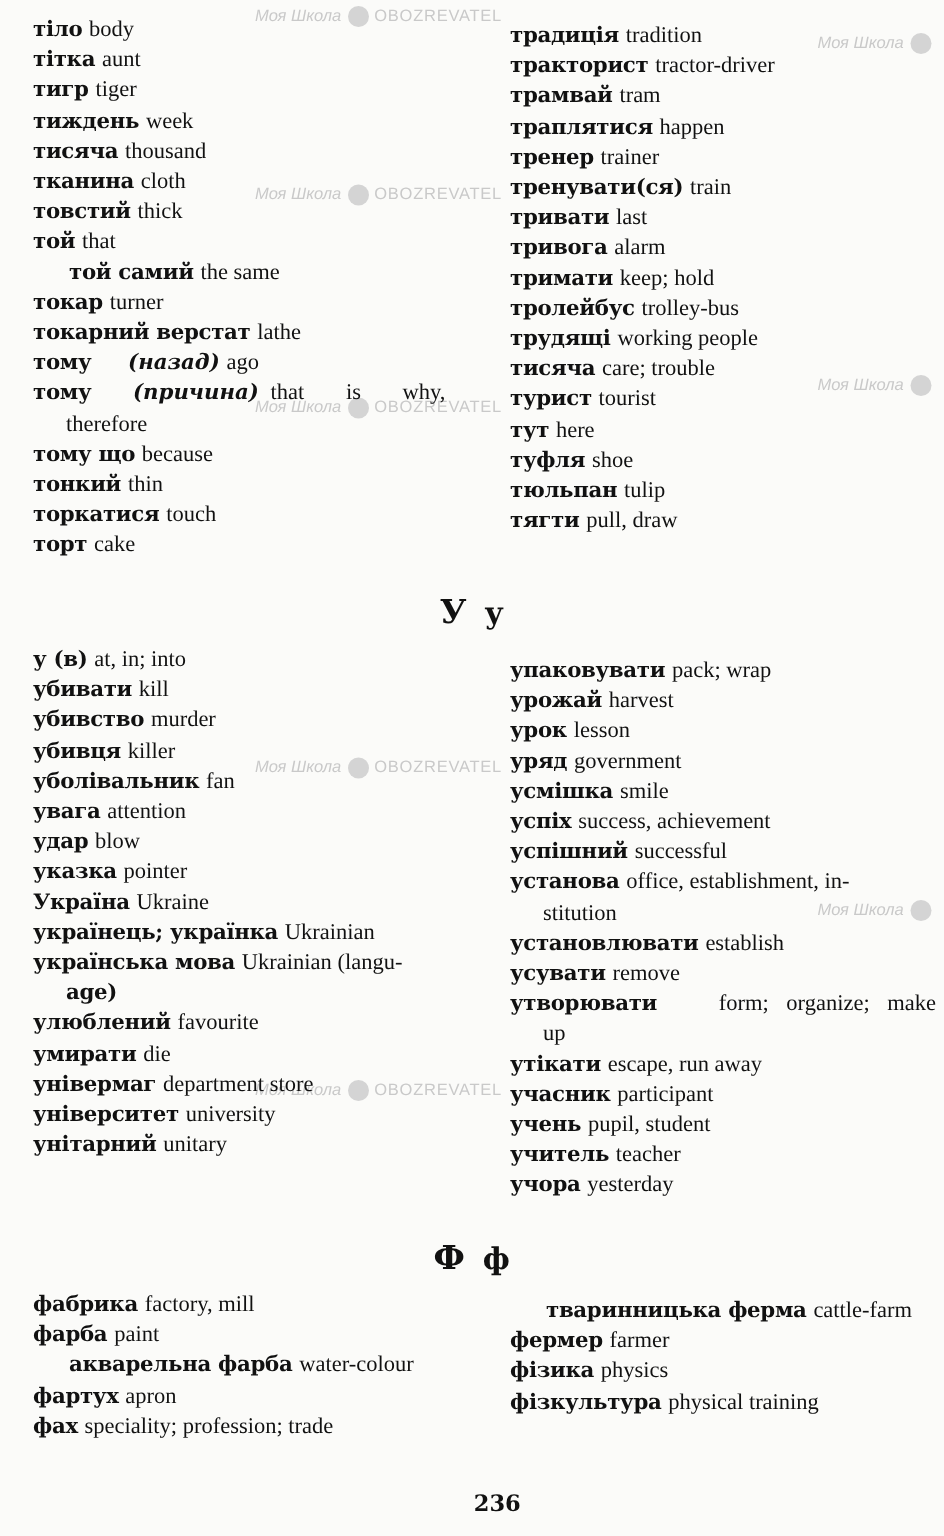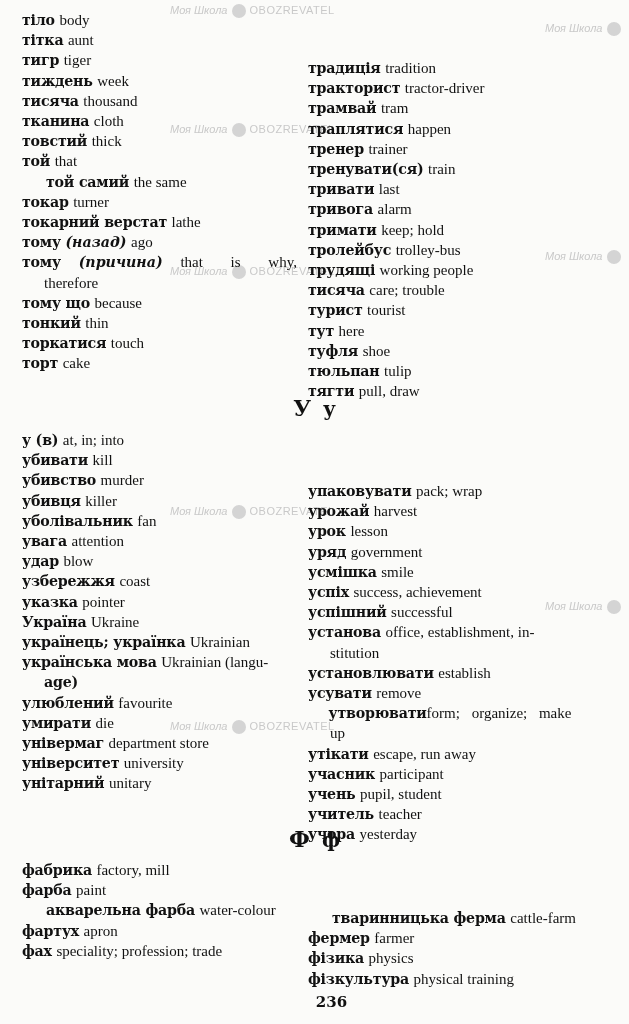--- a/index.html
+++ b/index.html
@@ -4,26 +4,26 @@
 <style>
   html, body { margin: 0; padding: 0; }
   body {
     width: 629px; height: 1024px; background: #fbfbf9; color: #111;
     font-family: "DejaVu Serif", "Liberation Serif", serif;
     position: relative; overflow: hidden;
   }
   .page { position: absolute; left: 0; top: 0; width: 629px; height: 760px; }
   .col { position: absolute; font-size: 14.2px; line-height: 20.2px; }
   .col.left { left: 22px; width: 275px; }
-  .col.right { left: 308px; width: 284px; margin-top: 44px; }
+  .col.right { left: 340px; width: 284px; }
   .entry { white-space: nowrap; }
   .entry.sub { padding-left: 24px; }
   .entry.cont { padding-left: 22px; }
   .hw { font-weight: bold; letter-spacing: -0.2px; }
-  .it { font-style: italic; font-weight: bold; }
+  .it { font-style: italic; font-weight: bold; margin-left: 20px; }
   .tr { font-family: "Liberation Serif", serif; font-size: 15px; }
   .letter-head {
     position: absolute; left: 0; width: 629px; text-align: center;
     font-weight: bold; font-size: 20px; font-family: "DejaVu Serif", serif;
   }
   .letter-head span { display: inline-block; margin: 0 6px; }
   .pagenum {
     position: absolute; left: 17px; width: 629px; top: 993px; text-align: center;
     font-weight: bold; font-size: 15px;
   }
@@ -97,21 +97,20 @@
   </div>
 
   <div class="col left" style="top:430px">
     <div class="entry"><span class="hw">у (в)</span> <span class="tr">at, in; into</span></div>
     <div class="entry"><span class="hw">убивати</span> <span class="tr">kill</span></div>
     <div class="entry"><span class="hw">убивство</span> <span class="tr">murder</span></div>
     <div class="entry"><span class="hw">убивця</span> <span class="tr">killer</span></div>
     <div class="entry"><span class="hw">уболівальник</span> <span class="tr">fan</span></div>
     <div class="entry"><span class="hw">увага</span> <span class="tr">attention</span></div>
     <div class="entry"><span class="hw">удар</span> <span class="tr">blow</span></div>
-    <div class="entry"><span class="hw">узбережжя</span> <span class="tr">coast</span></div>
     <div class="entry"><span class="hw">указка</span> <span class="tr">pointer</span></div>
     <div class="entry"><span class="hw">Україна</span> <span class="tr">Ukraine</span></div>
     <div class="entry"><span class="hw">українець; українка</span> <span class="tr">Ukrainian</span></div>
     <div class="entry"><span class="hw">українська мова</span> <span class="tr">Ukrainian (langu-</span></div>
     <div class="entry cont"><span class="hw">age)</span></div>
     <div class="entry"><span class="hw">улюблений</span> <span class="tr">favourite</span></div>
     <div class="entry"><span class="hw">умирати</span> <span class="tr">die</span></div>
     <div class="entry"><span class="hw">універмаг</span> <span class="tr">department store</span></div>
     <div class="entry"><span class="hw">університет</span> <span class="tr">university</span></div>
     <div class="entry"><span class="hw">унітарний</span> <span class="tr">unitary</span></div>
@@ -122,21 +121,21 @@
     <div class="entry"><span class="hw">урожай</span> <span class="tr">harvest</span></div>
     <div class="entry"><span class="hw">урок</span> <span class="tr">lesson</span></div>
     <div class="entry"><span class="hw">уряд</span> <span class="tr">government</span></div>
     <div class="entry"><span class="hw">усмішка</span> <span class="tr">smile</span></div>
     <div class="entry"><span class="hw">успіх</span> <span class="tr">success, achievement</span></div>
     <div class="entry"><span class="hw">успішний</span> <span class="tr">successful</span></div>
     <div class="entry"><span class="hw">установа</span> <span class="tr">office, establishment, in-</span></div>
     <div class="entry cont"><span class="tr">stitution</span></div>
     <div class="entry"><span class="hw">установлювати</span> <span class="tr">establish</span></div>
     <div class="entry"><span class="hw">усувати</span> <span class="tr">remove</span></div>
-    <div class="entry" style="display:flex;justify-content:center">
+    <div class="entry" style="display:flex;justify-content:space-between">
         <span class="hw">утворювати</span>
         <span class="tr" style="word-spacing:8px">form; organize; make</span>
       </div>
     <div class="entry cont"><span class="tr">up</span></div>
     <div class="entry"><span class="hw">утікати</span> <span class="tr">escape, run away</span></div>
     <div class="entry"><span class="hw">учасник</span> <span class="tr">participant</span></div>
     <div class="entry"><span class="hw">учень</span> <span class="tr">pupil, student</span></div>
     <div class="entry"><span class="hw">учитель</span> <span class="tr">teacher</span></div>
     <div class="entry"><span class="hw">учора</span> <span class="tr">yesterday</span></div>
   </div>

